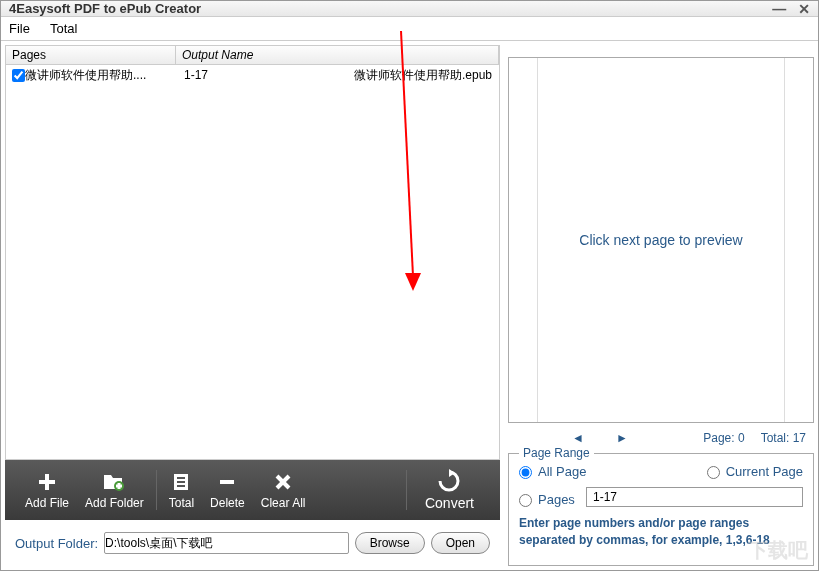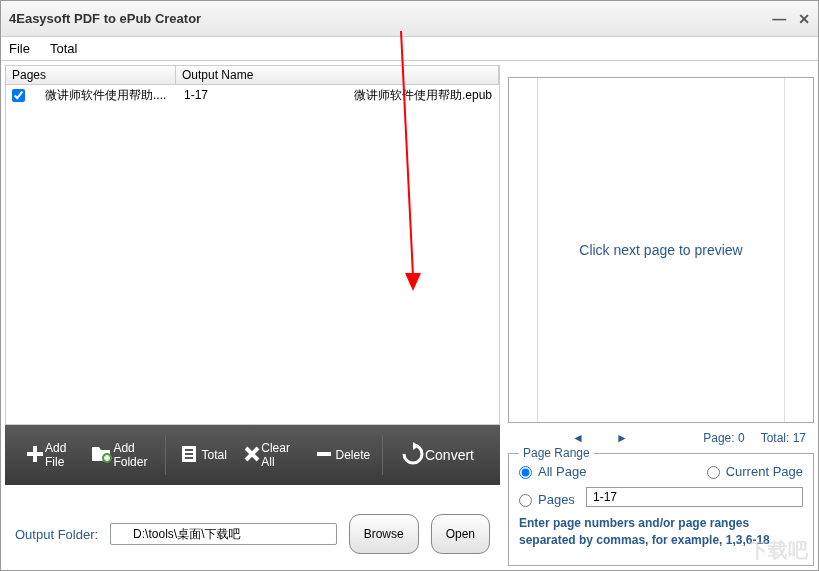--- a/index.html
+++ b/index.html
@@ -1,43 +1,43 @@
 <!DOCTYPE html>
 <html><head>
 <meta charset="utf-8">
 <style>
 * { margin: 0; padding: 0; box-sizing: border-box; }
 body { font-family: Arial, sans-serif; font-size: 12px; background: #fff; }
 .window { width: 819px; height: 571px; border: 1px solid #999; display: flex; flex-direction: column; position: relative; }
-.titlebar { height: 36px; background: linear-gradient(#f8f8f8, #e8e8e8); border-bottom: 1px solid #ccc; display: flex; align-items: center; padding: 0 8px; font-size: 13px; font-weight: bold; color: #333; }
+.titlebar { height: 16px; background: linear-gradient(#f8f8f8, #e8e8e8); border-bottom: 1px solid #ccc; display: flex; align-items: center; padding: 0 8px; font-size: 13px; font-weight: bold; color: #333; }
 .titlebar-buttons { margin-left: auto; display: flex; gap: 12px; font-size: 14px; color: #555; }
 .menubar { height: 24px; border-bottom: 1px solid #ccc; display: flex; align-items: center; padding: 0 8px; gap: 20px; font-size: 13px; }
 .content { flex: 1; display: flex; padding: 4px; gap: 8px; }
 .left-panel { width: 495px; display: flex; flex-direction: column; }
 .right-panel { flex: 1; display: flex; flex-direction: column; gap: 6px; margin-top: 12px; }
 .table-header { height: 20px; background: linear-gradient(#fdfdfd, #ececec); border: 1px solid #ccc; display: flex; }
 .th { border-right: 1px solid #ccc; padding: 2px 6px; font-size: 12px; }
 .th-name { width: 172px; }
 .th-pages { width: 170px; }
-.th-output { flex: 1; }
+.th-output { flex: 1; font-style: italic; }
 .table-body { flex: 1; border: 1px solid #ccc; border-top: none; background: #fff; overflow: auto; }
 .row { display: flex; height: 20px; align-items: center; }
 .td { padding: 2px 6px; font-size: 12px; }
-.td-name { width: 172px; display: flex; align-items: center; gap: 20px; }
+.td-name { width: 172px; display: flex; align-items: center; gap: 0; }
 .td-pages { width: 170px; }
 .td-output { flex: 1; }
 .toolbar { height: 60px; background: linear-gradient(#5a5a5a, #3a3a3a); display: flex; align-items: center; padding: 0 12px; }
-.tbtn { display: flex; flex-direction: row; align-items: center; color: #fff; font-size: 12px; cursor: pointer; padding: 0 8px; }
+.tbtn { display: flex; flex-direction: column; align-items: center; color: #fff; font-size: 12px; cursor: pointer; padding: 0 8px; }
 .tbtn-ico { width: 24px; height: 24px; display: flex; align-items: center; justify-content: center; margin-bottom: 2px; }
 .tsep { width: 1px; height: 40px; background: #666; margin: 0 4px; }
 .tspacer { flex: 1; }
-.bottom-bar { padding: 12px 10px; display: flex; align-items: center; gap: 12px; margin-top: 17px; }
+.bottom-bar { padding: 12px 10px; display: flex; align-items: center; gap: 6px; }
 .out-label { color: #2a5a8a; font-size: 13px; }
-.out-input { flex: 1; height: 22px; border: 1px solid #999; border-radius: 2px; padding: 0 22px; font-size: 12px; }
-.btn { height: 40px; padding: 0 14px; border: 1px solid #888; border-radius: 11px; background: linear-gradient(#fdfdfd, #e2e2e2); font-size: 12px; cursor: pointer; }
+.out-input { flex: 1; height: 22px; border: 1px solid #999; border-radius: 2px; padding: 0 0; font-size: 12px; }
+.btn { height: 22px; padding: 0 14px; border: 1px solid #888; border-radius: 11px; background: linear-gradient(#fdfdfd, #e2e2e2); font-size: 12px; cursor: pointer; }
 .preview { flex: 1; border: 1px solid #aaa; background: #fff; display: flex; position: relative; }
 .preview-page { flex: 1; margin: 0 28px; border-left: 1px solid #ddd; border-right: 1px solid #ddd; display: flex; align-items: center; justify-content: center; color: #2a5a8a; font-size: 14px; }
 .nav-row { display: flex; align-items: center; padding: 2px 8px; font-size: 12px; color: #2a5a8a; }
 .nav-arrow { width: 24px; text-align: center; cursor: pointer; font-size: 12px; }
 .nav-spacer { flex: 1; }
 .fieldset { border: 1px solid #aaa; padding: 10px 10px 16px; position: relative; }
 .legend { position: absolute; top: -8px; left: 10px; background: #fff; padding: 0 4px; color: #2a5a8a; font-size: 12px; }
 .radio-row { display: flex; align-items: flex-end; gap: 6px; margin-bottom: 8px; color: #2a5a8a; font-size: 13px; }
 .range-input { flex: 1; height: 20px; border: 1px solid #999; padding: 0 6px; font-size: 12px; }
 .hint { color: #2a5a8a; font-size: 12px; line-height: 1.4; margin-top: 4px; font-weight: bold; }
@@ -113,33 +113,33 @@
                 <rect x="5" y="5" width="8" height="2" fill="#555"></rect>
                 <rect x="5" y="9" width="8" height="2" fill="#555"></rect>
                 <rect x="5" y="13" width="8" height="2" fill="#555"></rect>
               </svg>
           </div>
           <span>Total</span>
         </div>
         <div class="tbtn">
           <div class="tbtn-ico">
             <svg width="18" height="18">
+                <rect x="2" y="7" width="14" height="4" fill="#fff"></rect>
+              </svg>
+          </div>
+          <span>Delete</span>
+        </div>
+        <div class="tbtn">
+          <div class="tbtn-ico">
+            <svg width="18" height="18">
                 <line x1="3" y1="3" x2="15" y2="15" stroke="#fff" stroke-width="4"></line>
                 <line x1="15" y1="3" x2="3" y2="15" stroke="#fff" stroke-width="4"></line>
               </svg>
           </div>
           <span>Clear All</span>
-        </div>
-        <div class="tbtn">
-          <div class="tbtn-ico">
-            <svg width="18" height="18">
-                <rect x="2" y="7" width="14" height="4" fill="#fff"></rect>
-              </svg>
-          </div>
-          <span>Delete</span>
         </div>
         <div class="tspacer"></div>
         <div class="tsep"></div>
         <div class="tbtn" style="padding:0 14px;">
           <div class="tbtn-ico">
             <svg width="24" height="24">
                 <path d="M12 3 A9 9 0 1 1 3 12" fill="none" stroke="#fff" stroke-width="3"></path>
                 <polygon points="12,0 12,8 18,4" fill="#fff"></polygon>
               </svg>
           </div>

